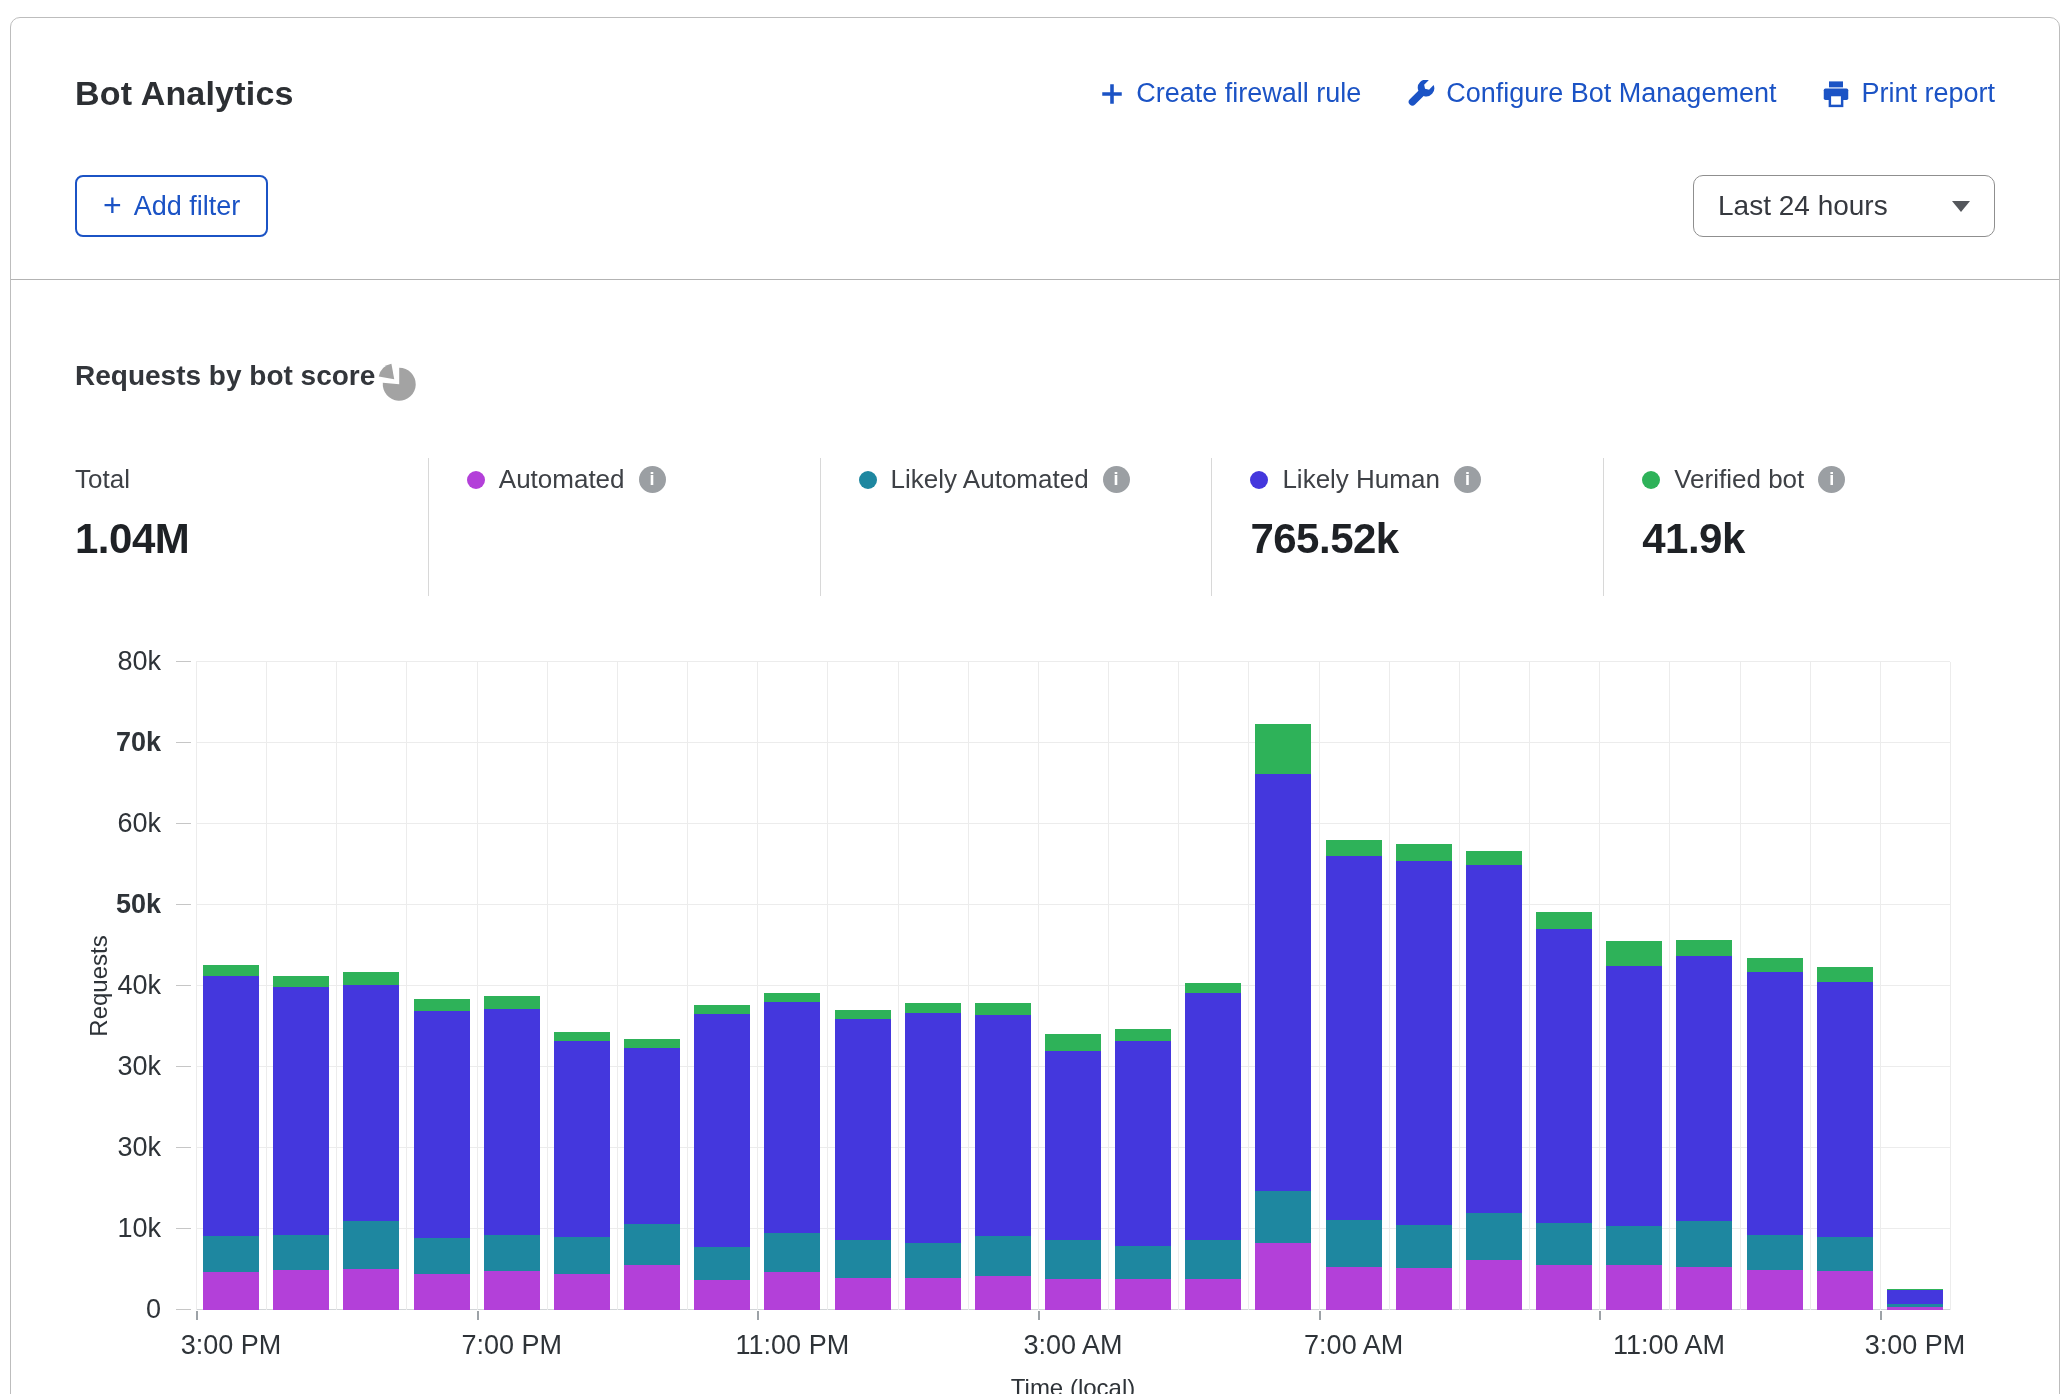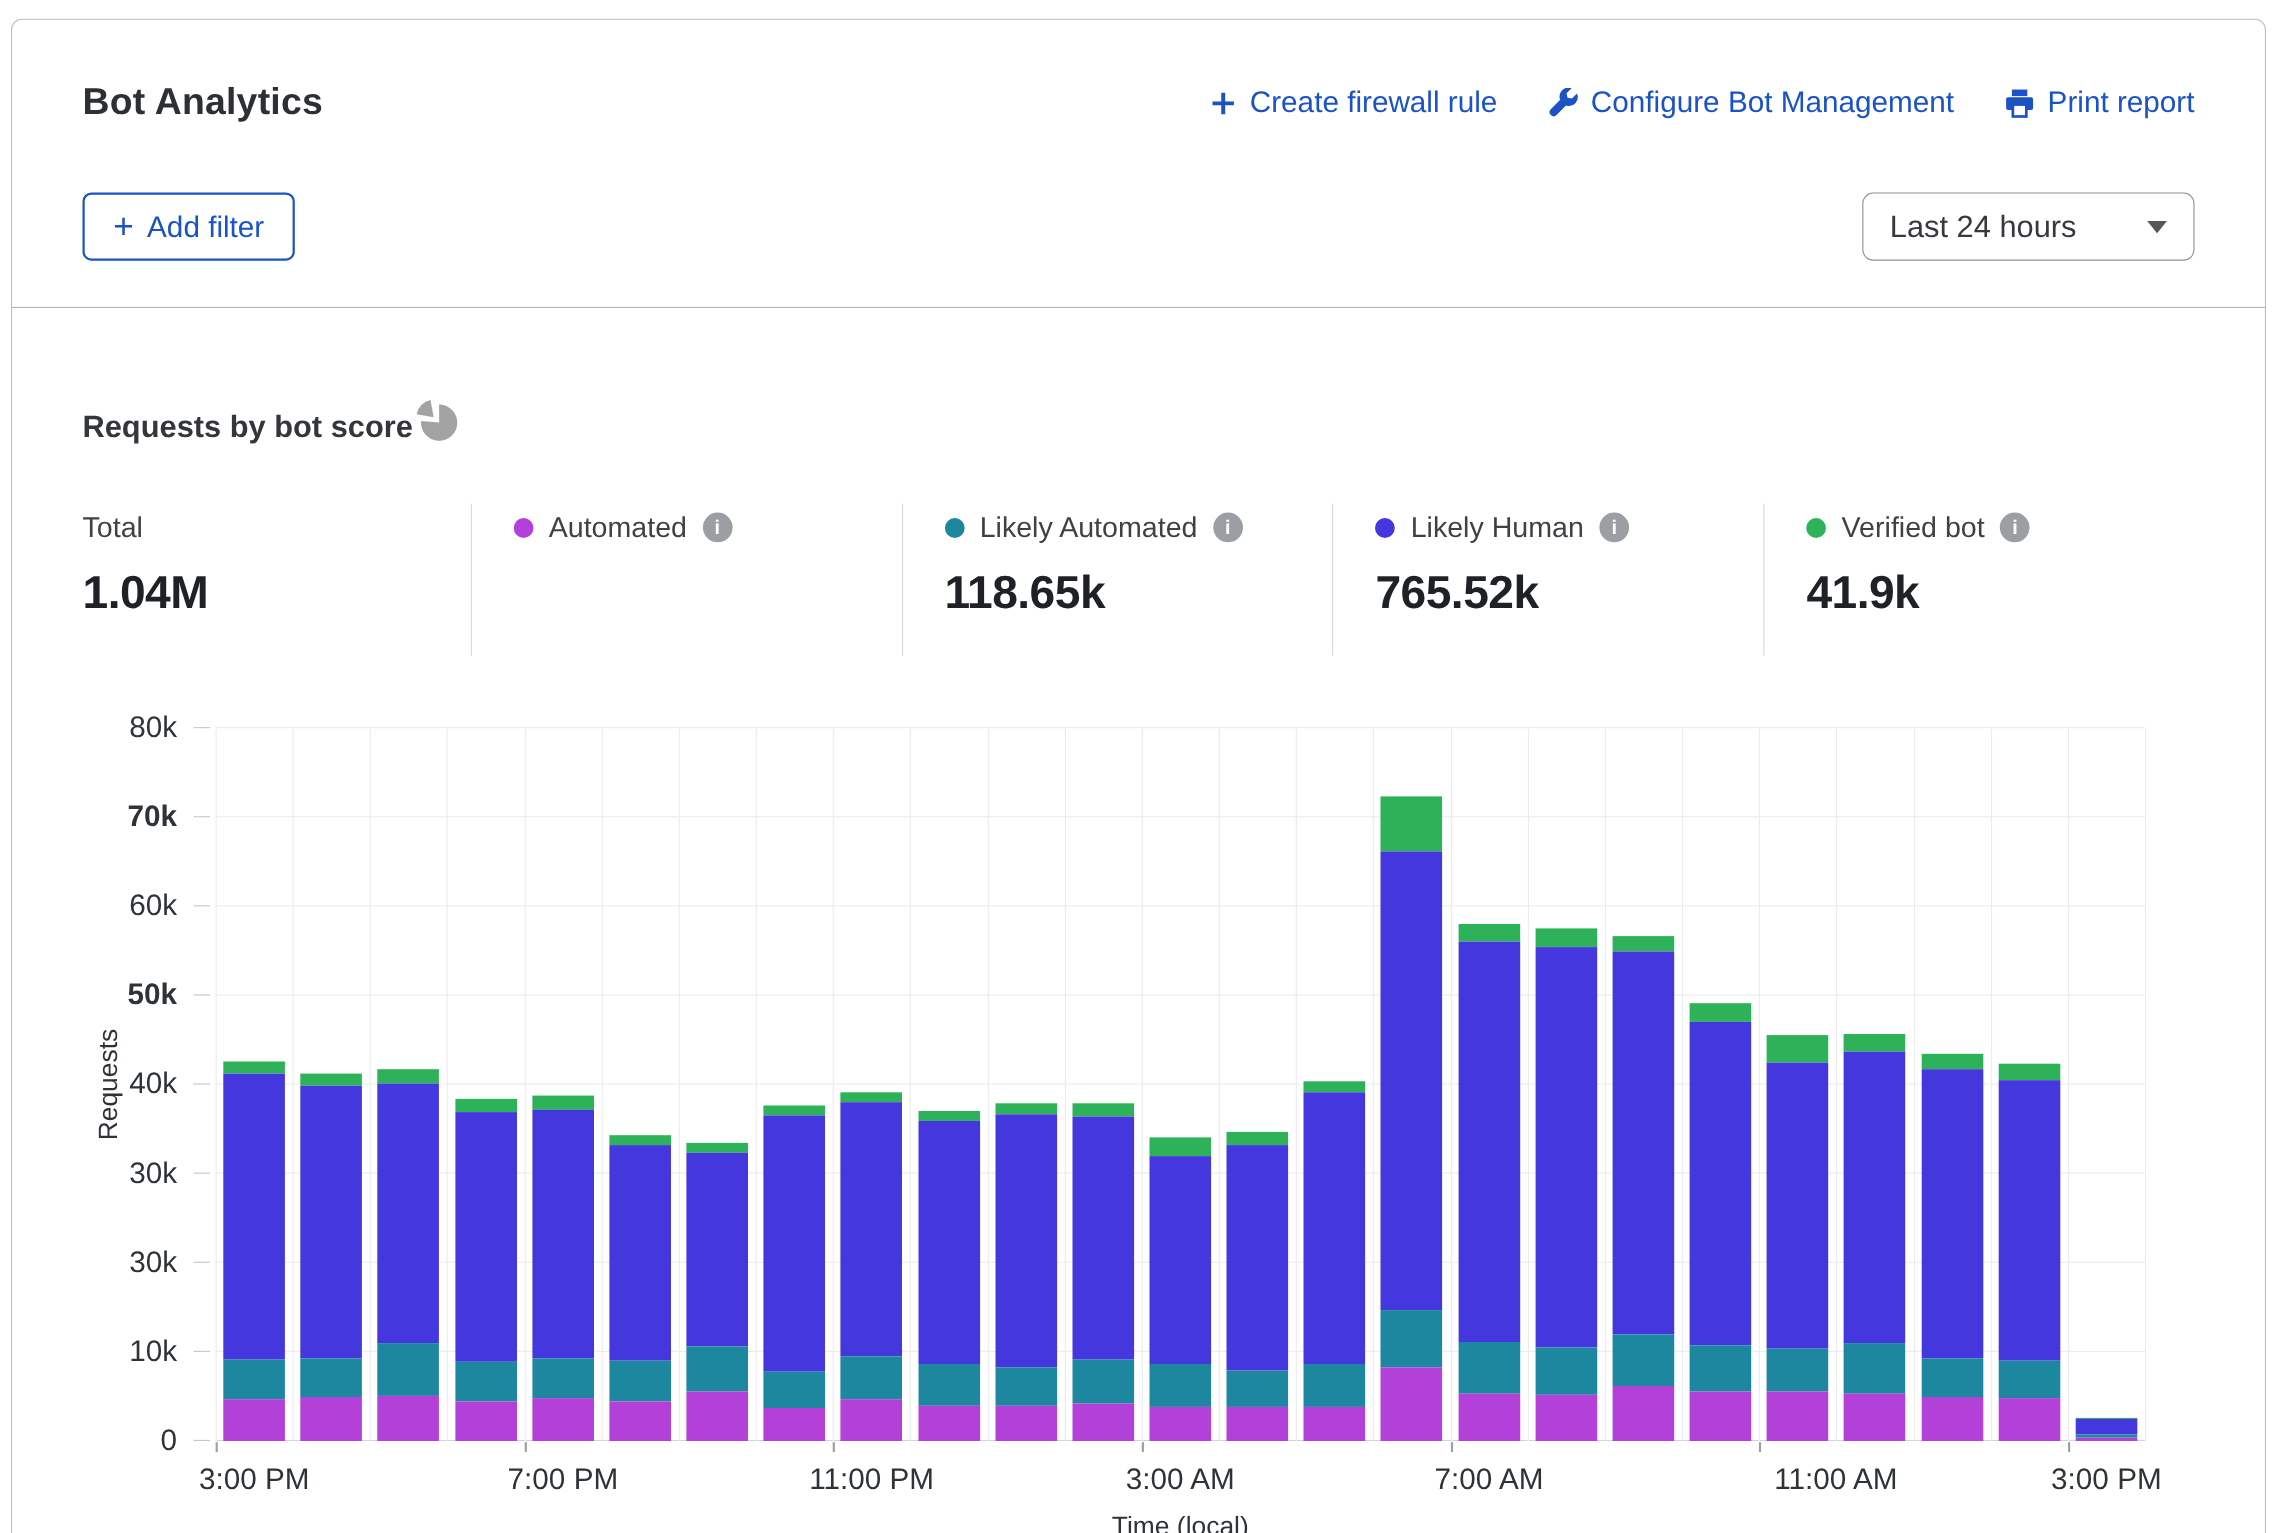--- a/index.html
+++ b/index.html
@@ -25,21 +25,21 @@
   .btn-add-filter .plus { font-size:32px; font-weight:400; line-height:1; margin-top:-3px; }
 
   .select { margin-left:auto; width:302px; height:62px; border:1px solid #8f8f8f;
     border-radius:10px; display:flex; align-items:center; padding:0 24px;
     font-size:28px; color:#36393f; cursor:pointer; background:#fff; }
   .chev { margin-left:auto; width:0; height:0; border-left:9px solid transparent;
     border-right:9px solid transparent; border-top:11px solid #54575c; }
 
   
   .section { padding:80px 64px 0 64px; }
-  .section-title-row { display:flex; align-items:flex-end; }
+  .section-title-row { display:flex; align-items:flex-start; }
   .section-title { font-size:28px; font-weight:bold; color:#33363b; }
 
   .stats { display:flex; margin-top:54px; }
   .stat { flex:1; border-left:1px solid #d8d8d8; padding-left:38px; min-height:138px; }
   .stat:first-child { border-left:none; padding-left:0; }
   .stat-label-row { display:flex; align-items:center; gap:14px; margin-top:6px; }
   .dot { width:18px; height:18px; border-radius:50%; background:#888; flex:0 0 auto; }
   .stat-label { font-size:26px; color:#3e4146; }
   .info { width:27px; height:27px; border-radius:50%; background:#9b9fa3; color:#fff;
     font-size:18px; font-weight:bold; display:inline-flex; align-items:center;
@@ -141,21 +141,20 @@
           <span class="stat-label">Automated</span>
           <span class="info">i</span>
         </div>
       </div>
       <div class="stat">
         <div class="stat-label-row">
           <span class="dot" style="background: rgb(30, 135, 160);"></span>
           <span class="stat-label">Likely Automated</span>
           <span class="info">i</span>
         </div>
-        <div class="stat-value">118.65k</div>
       </div>
       <div class="stat">
         <div class="stat-label-row">
           <span class="dot" style="background: rgb(68, 55, 221);"></span>
           <span class="stat-label">Likely Human</span>
           <span class="info">i</span>
         </div>
         <div class="stat-value">765.52k</div>
       </div>
       <div class="stat">

